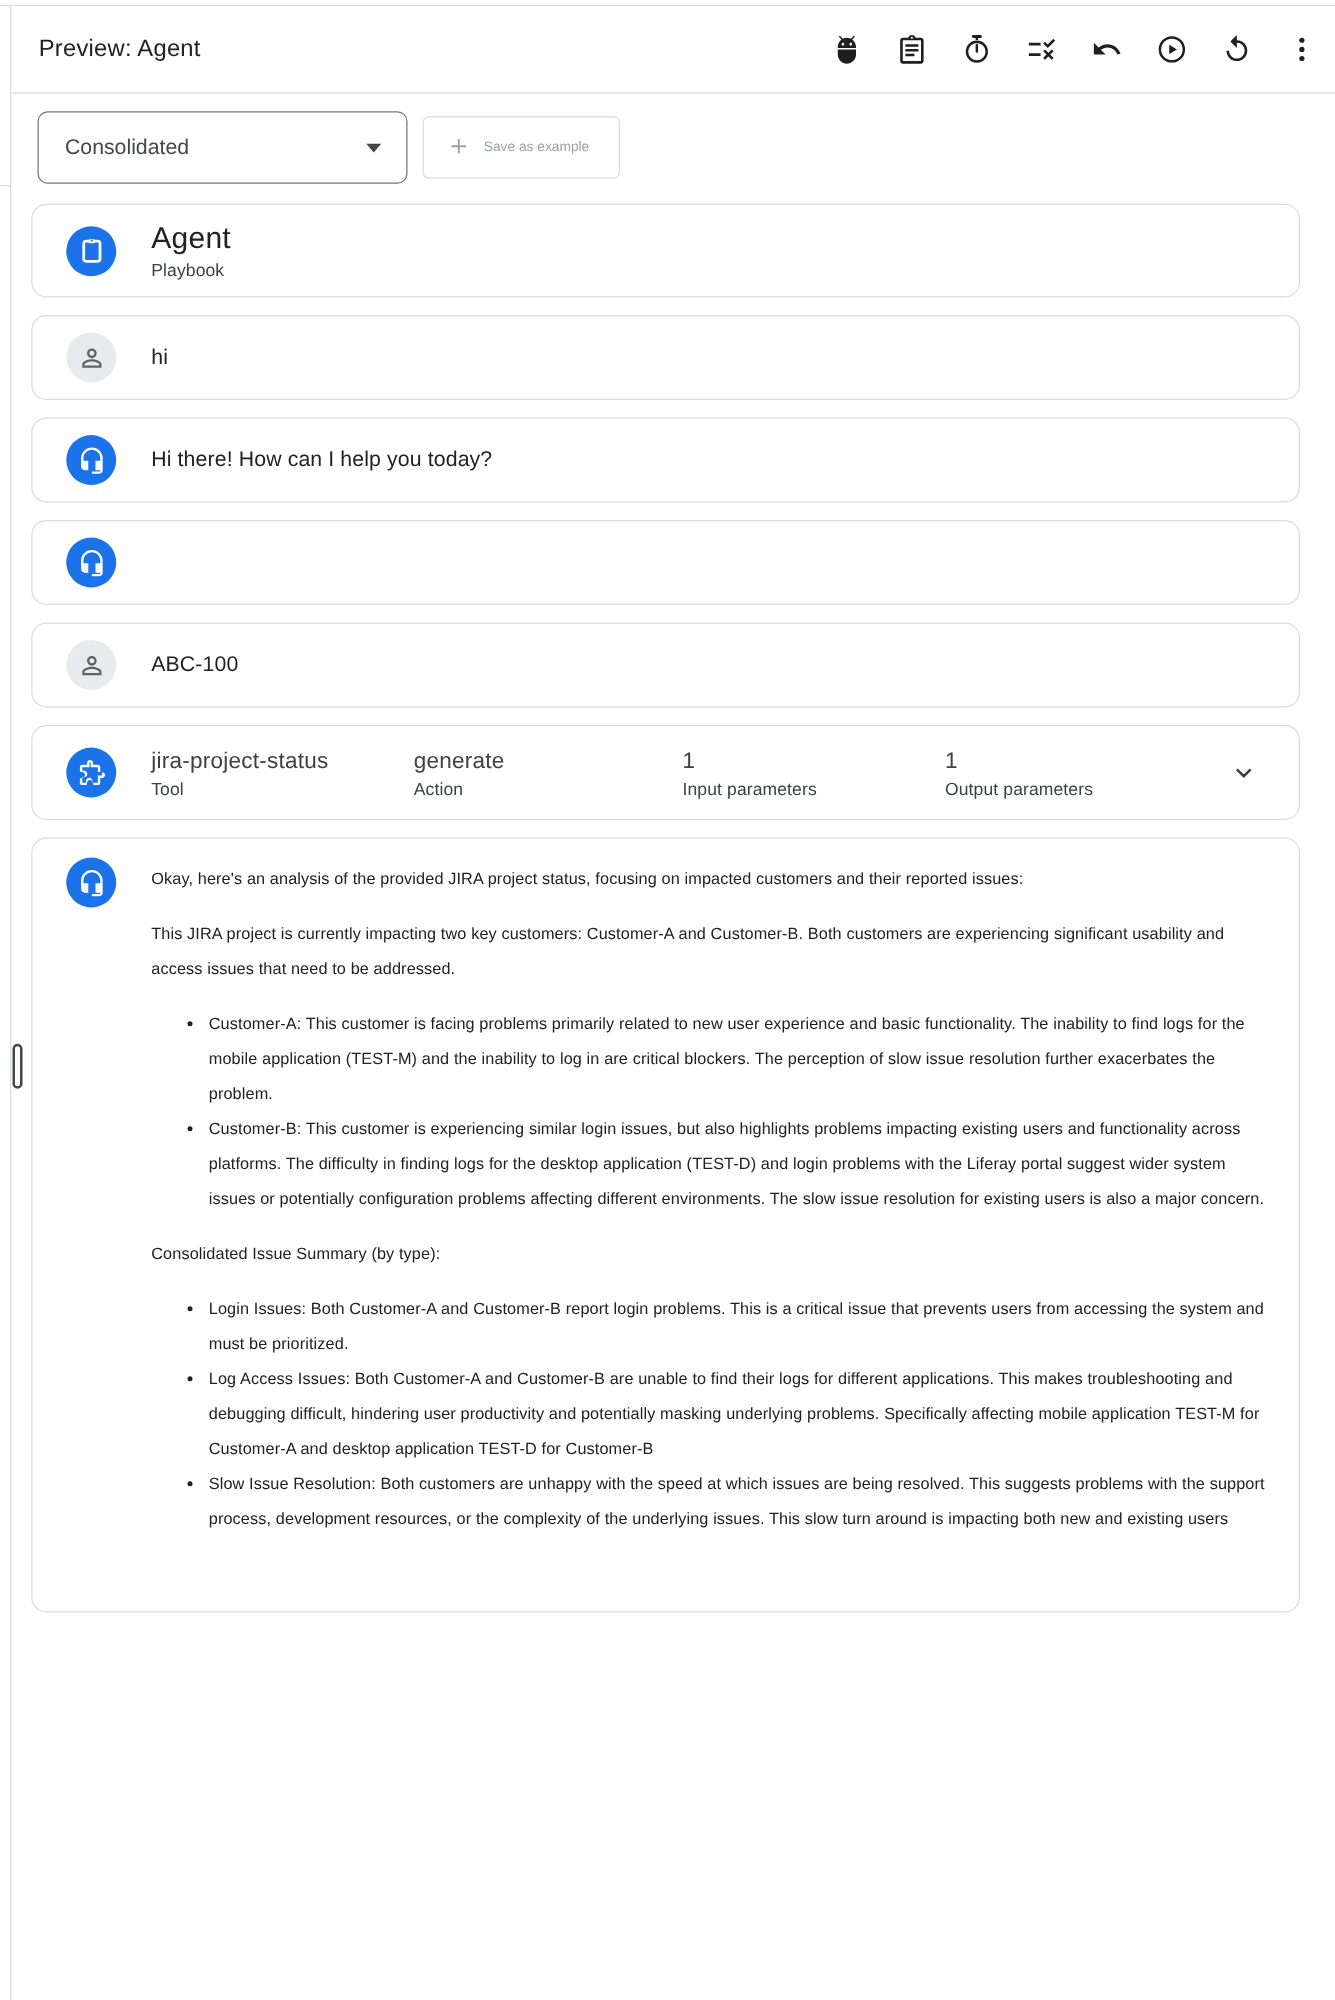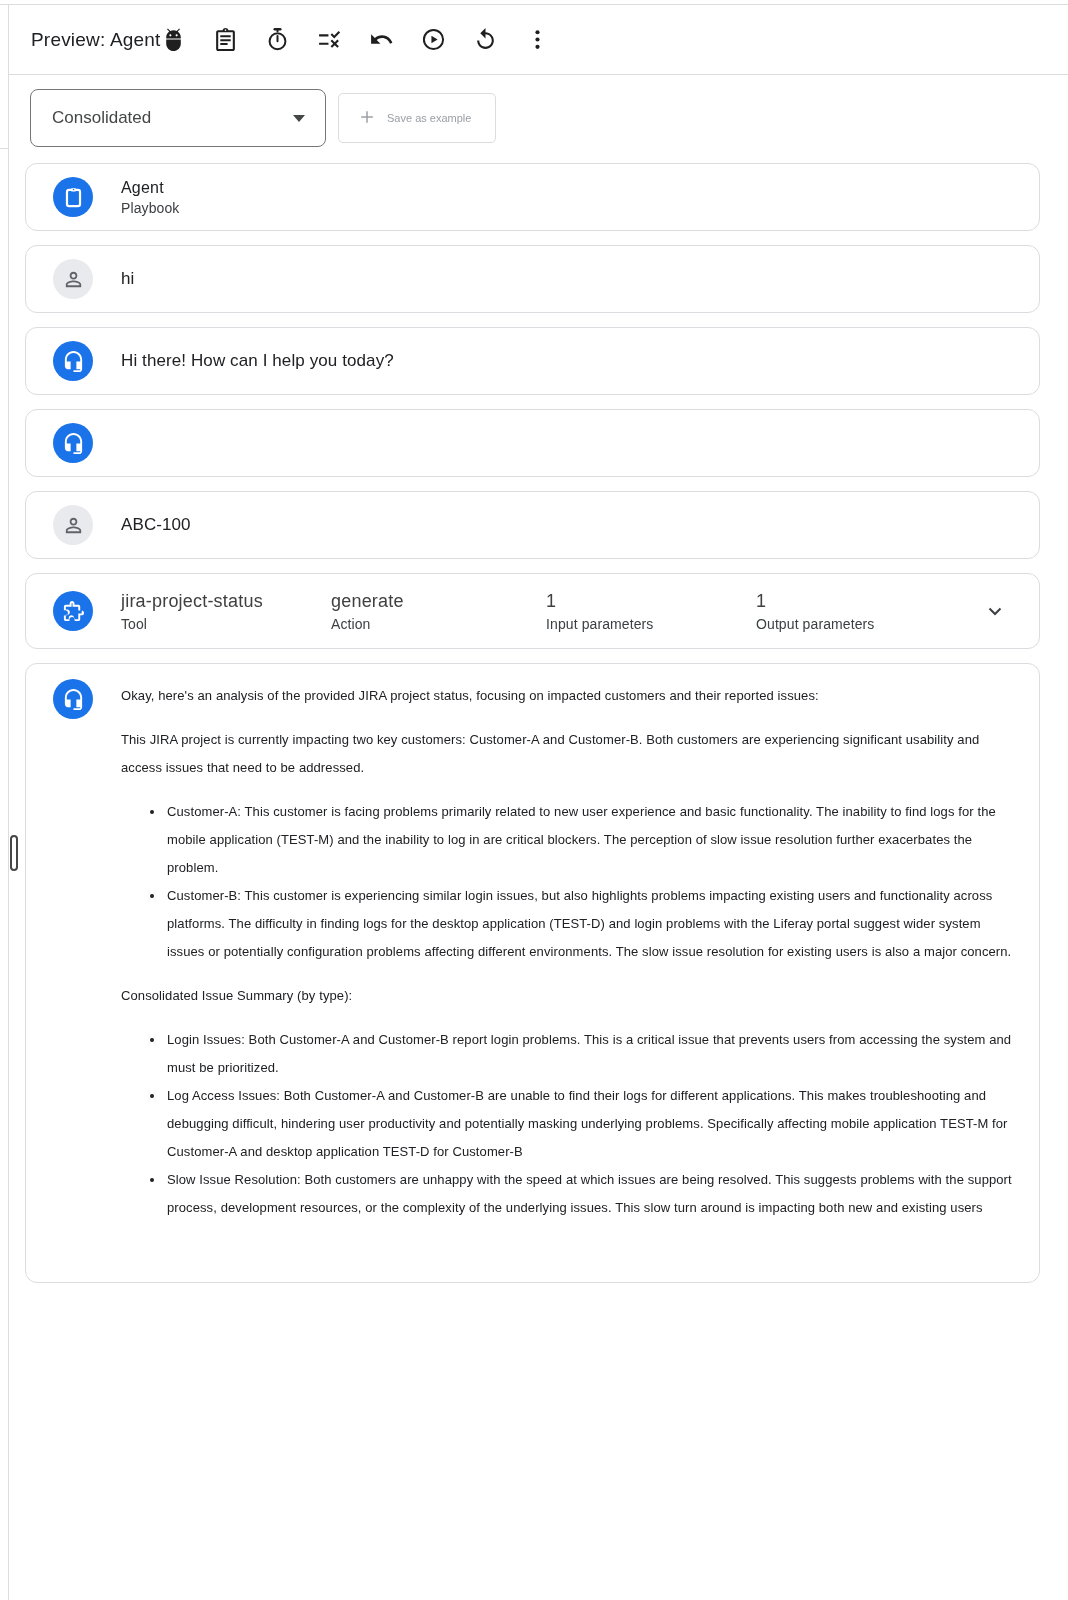--- a/index.html
+++ b/index.html
@@ -18,21 +18,21 @@
     position: absolute; left: 0; width: 9px; height: 1px; background: #dadce0;
   }
   .panel {
     position: absolute; top: 5px; left: 8px; width: 1060px; height: 1595px;
     border-left: 1px solid #dadce0;
     background: #fff;
   }
   
   .header {
     height: 70px;
-    display: flex; align-items: center; 
+    display: flex; align-items: center; justify-content: space-between;
     border-bottom: 1px solid #dadce0;
     padding: 0 14px 0 22px;
   }
   .header h1 {
     font-size: 19px; font-weight: 400; color: #202124; letter-spacing: .2px;
   }
   .header-actions { display: flex; align-items: center; gap: 26px; }
   .icon-btn {
     background: none; border: none; cursor: pointer; color: #1f1f1f;
     width: 26px; height: 26px; display: flex; align-items: center; justify-content: center;
@@ -77,21 +77,21 @@
   .avatar {
     width: 40px; height: 40px; border-radius: 50%;
     flex: 0 0 40px;
     display: flex; align-items: center; justify-content: center;
     margin-right: 28px;
   }
   .avatar svg { width: 23px; height: 23px; display: block; }
   .avatar.blue { background: #1a73e8; color: #ffffff; }
   .avatar.gray { background: #e9eaee; color: #5f6368; }
   .msg-text { font-size: 17px; color: #202124; letter-spacing: .1px; }
-  .title-stack .t { font-size: 16px; color: #202124; letter-spacing: .2px; }
+  .title-stack .t { font-size: 24px; color: #202124; letter-spacing: .2px; }
   .title-stack .s { font-size: 14px; color: #3c4043; margin-top: 3px; letter-spacing: .1px; }
   
   .card.tool { min-height: 76px; padding-top: 16px; padding-bottom: 16px; cursor: pointer; }
   .tool-col { display: flex; flex-direction: column; }
   .tool-col .t { font-size: 18px; color: #404040; letter-spacing: .2px; }
   .tool-col .s { font-size: 14px; color: #3c4043; margin-top: 4px; letter-spacing: .1px; }
   .tool-col.c1 { width: 210px; }
   .tool-col.c2 { width: 215px; }
   .tool-col.c3 { width: 210px; }
   .tool-col.c4 { flex: 1; }

